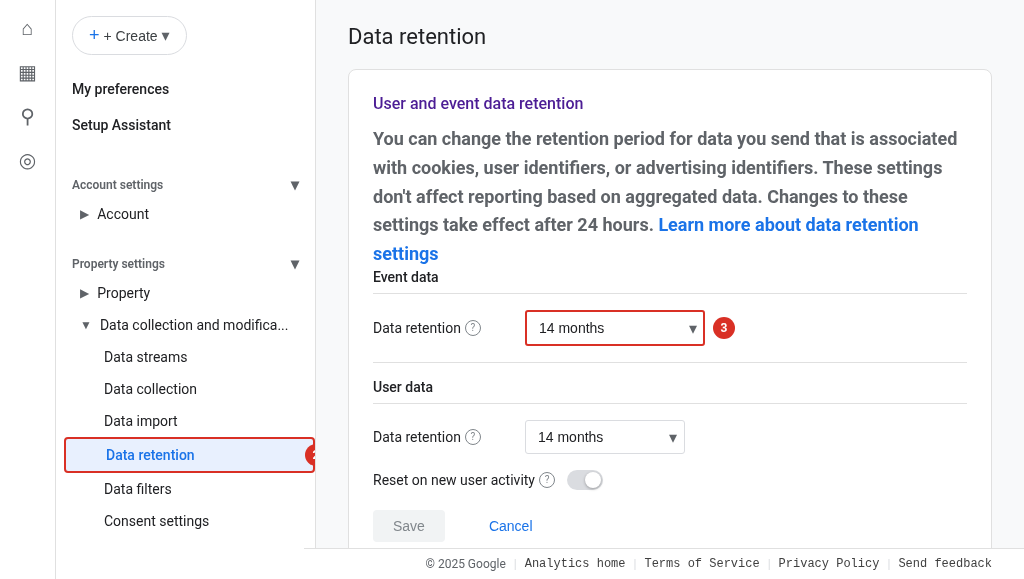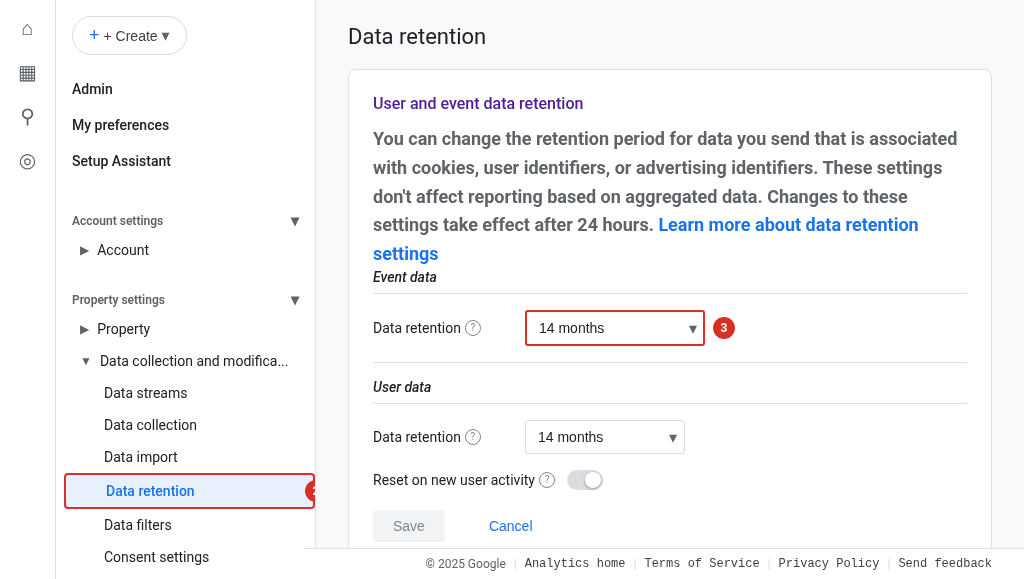--- a/index.html
+++ b/index.html
@@ -151,21 +151,20 @@
       text-decoration: none;
     }
 
     .section-label {
       font-size: 14px;
       font-weight: 500;
       color: #202124;
       margin-bottom: 16px;
       padding-bottom: 8px;
       border-bottom: 1px solid #e0e0e0;
-      font-style: italic;
     }
 
     .field-row {
       display: flex;
       align-items: center;
       gap: 12px;
       margin-bottom: 16px;
     }
 
     .field-label {
@@ -349,21 +348,20 @@
 <div class="sidebar">
   <div class="sidebar-header">
     <button class="create-btn">
       <span class="plus">+</span>
       <span>+ Create</span>
       <span class="chevron">▾</span>
     </button>
   </div>
 
   <div class="sidebar-nav">
-    <div class="sidebar-nav-item">Admin</div>
     <div class="sidebar-nav-item">My preferences</div>
     <div class="sidebar-nav-item">Setup Assistant</div>
   </div>
 
   <div class="divider"></div>
 
   <div class="section-header">
     <span>Account settings</span>
     <span class="caret">▾</span>
   </div>

